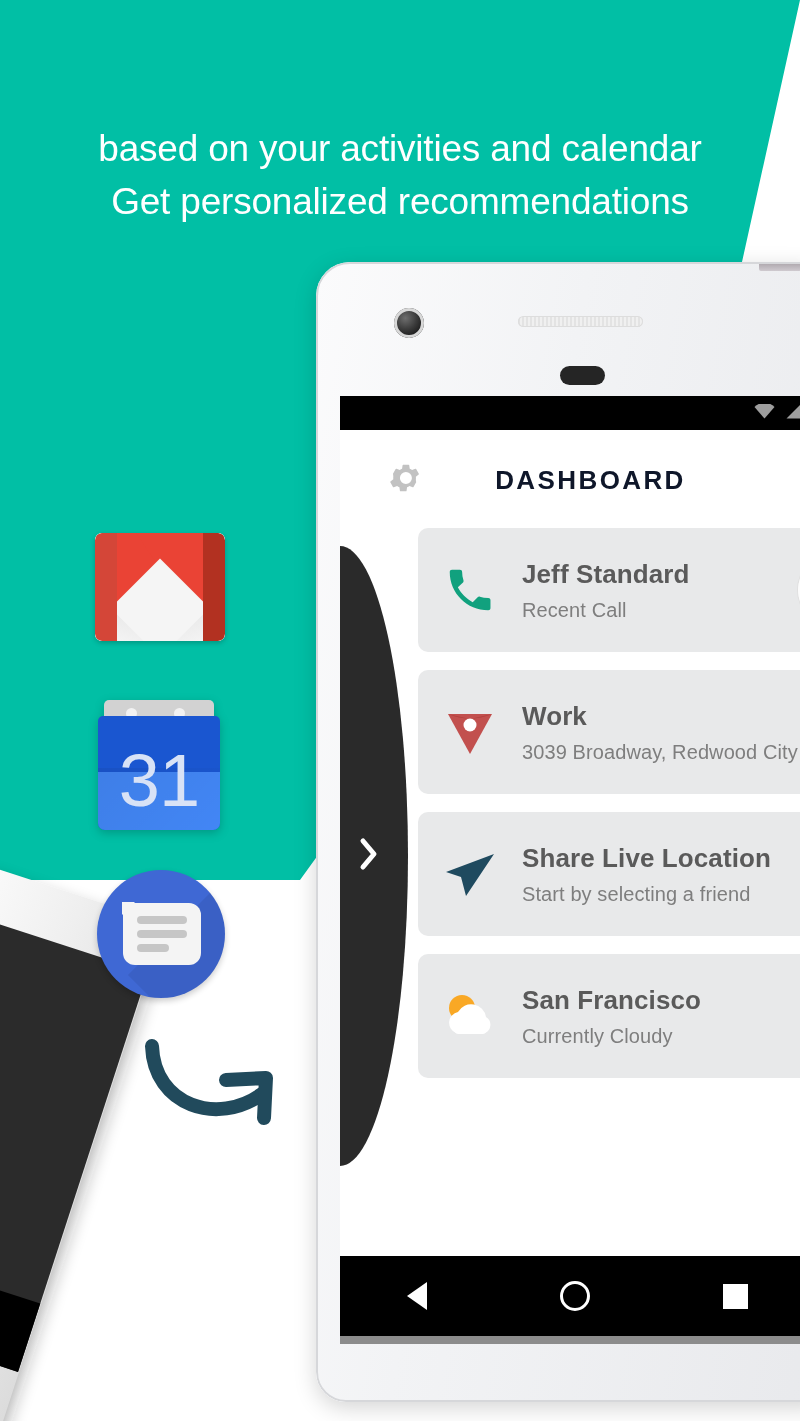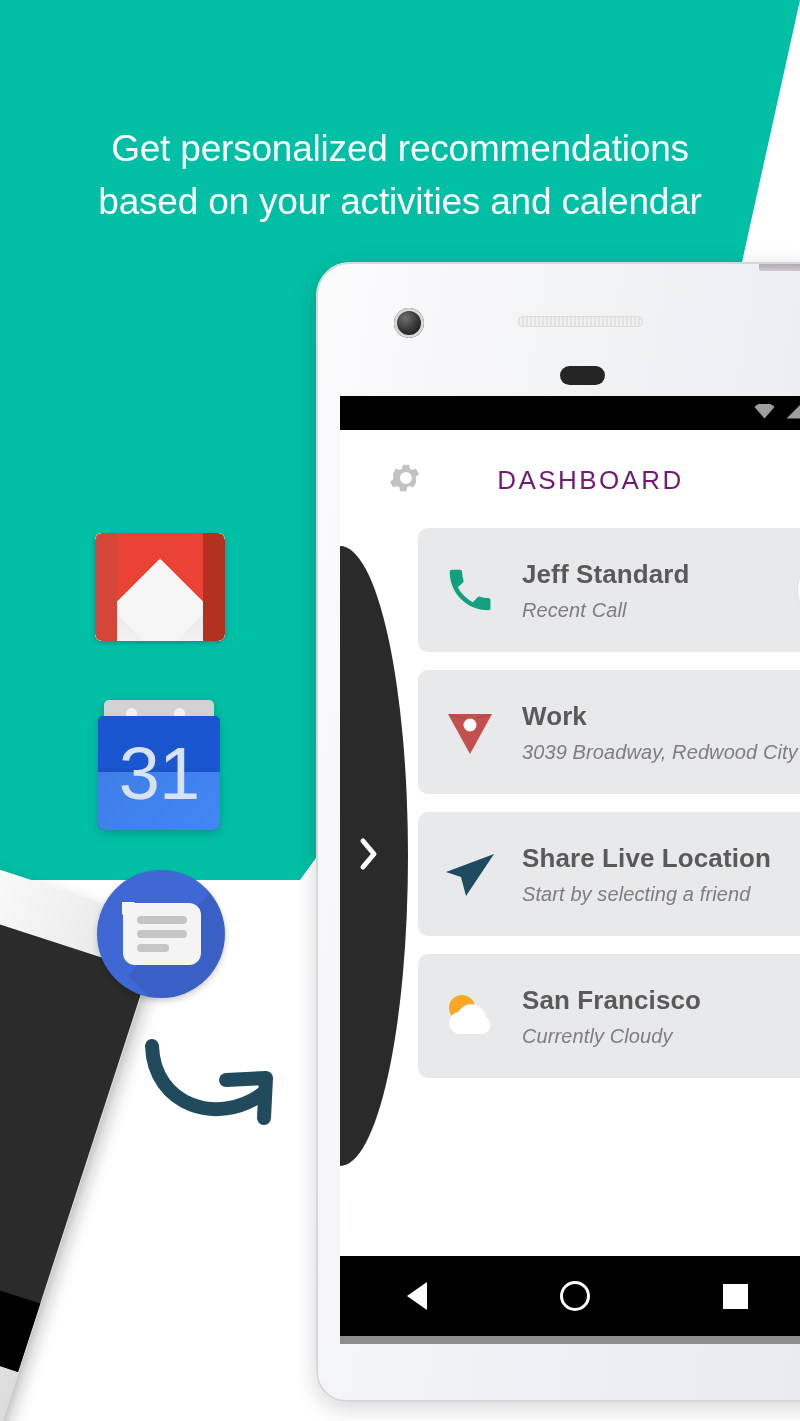--- a/index.html
+++ b/index.html
@@ -85,21 +85,21 @@
   .cal .r1 { left:28px; } .cal .r2 { left:76px; }
   .cal .bodyc {
     position:absolute; left:0; top:16px; width:122px; height:114px;
     border-radius:5px 5px 7px 7px; overflow:hidden;
     background:#1A56D0;
   }
   .cal .lower { position:absolute; left:0; bottom:0; width:122px; height:58px; background:#4286F5; }
   .cal .diag { position:absolute; left:0; top:52px; width:122px; height:62px;
     background:linear-gradient(135deg,rgba(0,0,0,.06),rgba(255,255,255,0)); }
   .cal .num {
-    position:absolute; left:0; top:10px; width:122px;
+    position:absolute; left:0; top:17px; width:122px;
     text-align:center;
     font-size:74px; line-height:96px; font-weight:400;
     color:#D8E2F6; letter-spacing:-1px;
   }
 
   .msg {
     position:absolute; left:97px; top:870px;
     width:128px; height:128px; border-radius:50%;
     background:#3F68D4; overflow:hidden;
     box-shadow:0 3px 6px rgba(0,0,0,.2);
@@ -182,37 +182,37 @@
     position:absolute; left:0; top:0; width:474px; height:34px; background:#000;
   }
   .sb-icons { position:absolute; right:12px; top:8px; display:flex; gap:8px; align-items:center; }
   .appbar {
     position:absolute; left:0; top:34px; width:474px; height:100px;
     display:flex; align-items:center;
   }
   .gear { margin-left:50px; }
   .app-title {
     flex:1; text-align:center;
-    color:#701a75; font-size:26px; letter-spacing:2.4px; font-weight:400;
+    color:#0f172a; font-size:26px; letter-spacing:2.4px; font-weight:700;
     margin-right:55px;
   }
 
   .cards { position:absolute; left:0; top:132px; width:474px; }
   .card {
     position:relative;
     margin:0 0 18px 78px;
     width:470px; min-height:124px;
     background:#E8E9EA;
     border-radius:10px;
     display:flex; align-items:center;
   }
   .card-ic { width:104px; display:flex; justify-content:center; align-items:center; flex:0 0 104px; }
   .card-txt { flex:1; }
   .card-title { font-size:26px; font-weight:700; color:#5A5A5A; letter-spacing:.1px; }
-  .card-sub { font-size:20px; color:#7E7E7E; margin-top:9px; letter-spacing:.1px;font-style:italic; }
+  .card-sub { font-size:20px; color:#7E7E7E; margin-top:9px; letter-spacing:.1px; }
   .avatar {
     width:72px; height:72px; border-radius:50%;
     margin-right:18px; overflow:hidden; flex:0 0 72px;
     background:#FBFBFB; position:relative;
     box-shadow:0 0 0 1px #E0E0E0;
   }
 
   .drawer {
     position:absolute; left:0; top:150px;
     width:68px; height:620px;
@@ -234,22 +234,22 @@
   .chinbar { position:absolute; left:24px; top:1074px; width:474px; height:8px; background:#8C8C8C; }
 </style>
 </head>
 <body>
 
 <div id="stage">
 
   <div class="teal-shape"></div>
 
   <div class="headline">
+    <span class="l">based on your activities and calendar</span>
     <span class="l">Get personalized recommendations</span>
-    <span class="l">based on your activities and calendar</span>
   </div>
 
   <div class="phone2">
     <div class="scr2"></div>
     <div class="blk2"></div>
     <div class="edge"></div>
   </div>
 
   <div class="icon-col">
 

